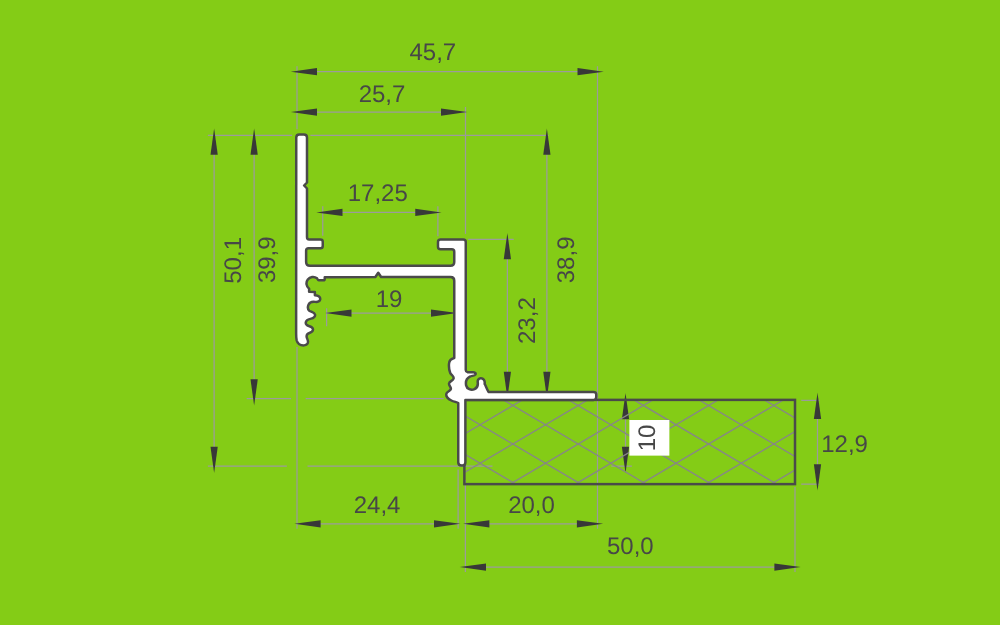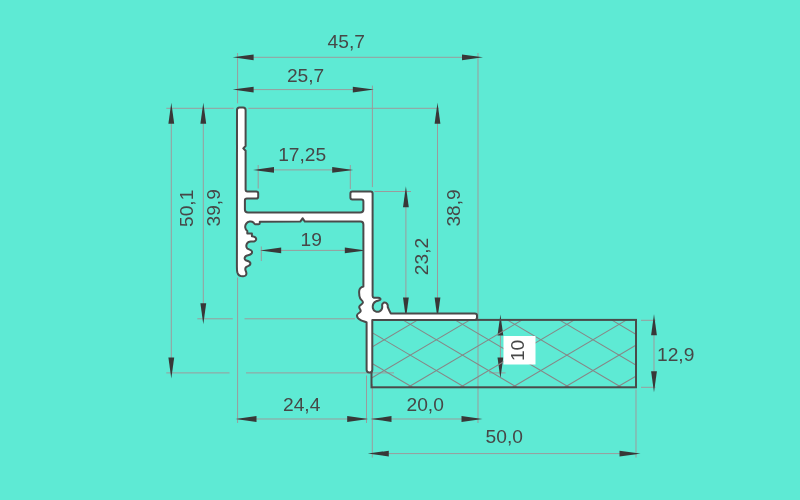--- a/index.html
+++ b/index.html
@@ -1,16 +1,16 @@
 <!DOCTYPE html>
 <html><head>
 <meta charset="utf-8">
 <style>
   html,body{margin:0;padding:0;background:#ffffff;}
-  .wrap{width:800px;height:500px;position:relative;overflow:hidden;background:#5eead4;transform:translateZ(0);}
+  .wrap{width:800px;height:500px;position:relative;overflow:hidden;background:#84cc16;transform:translateZ(0);}
   text{font-family:"Liberation Sans", sans-serif;fill:#474747;}
 </style>
 </head>
 <body>
 <div class="wrap">
 <svg style="transform:translateZ(0)" width="800" height="500" viewBox="0 0 800 500" xmlns="http://www.w3.org/2000/svg">
 
   <g stroke="#9b9b9b" stroke-width="1" fill="none">
 
     <line x1="166.3" y1="108.3" x2="233.7" y2="108.3"></line>

